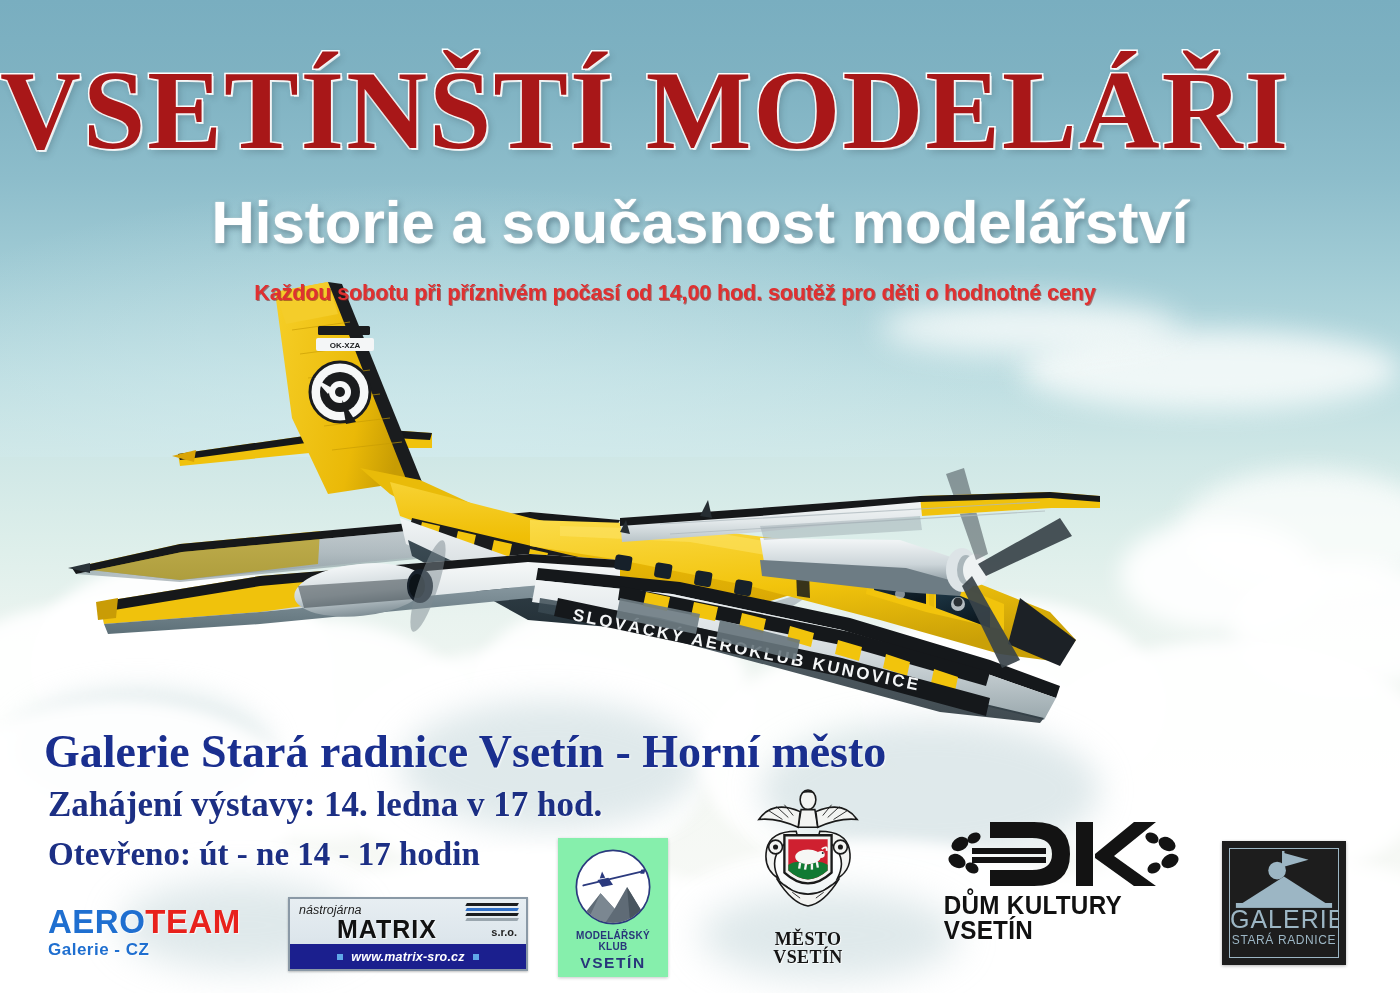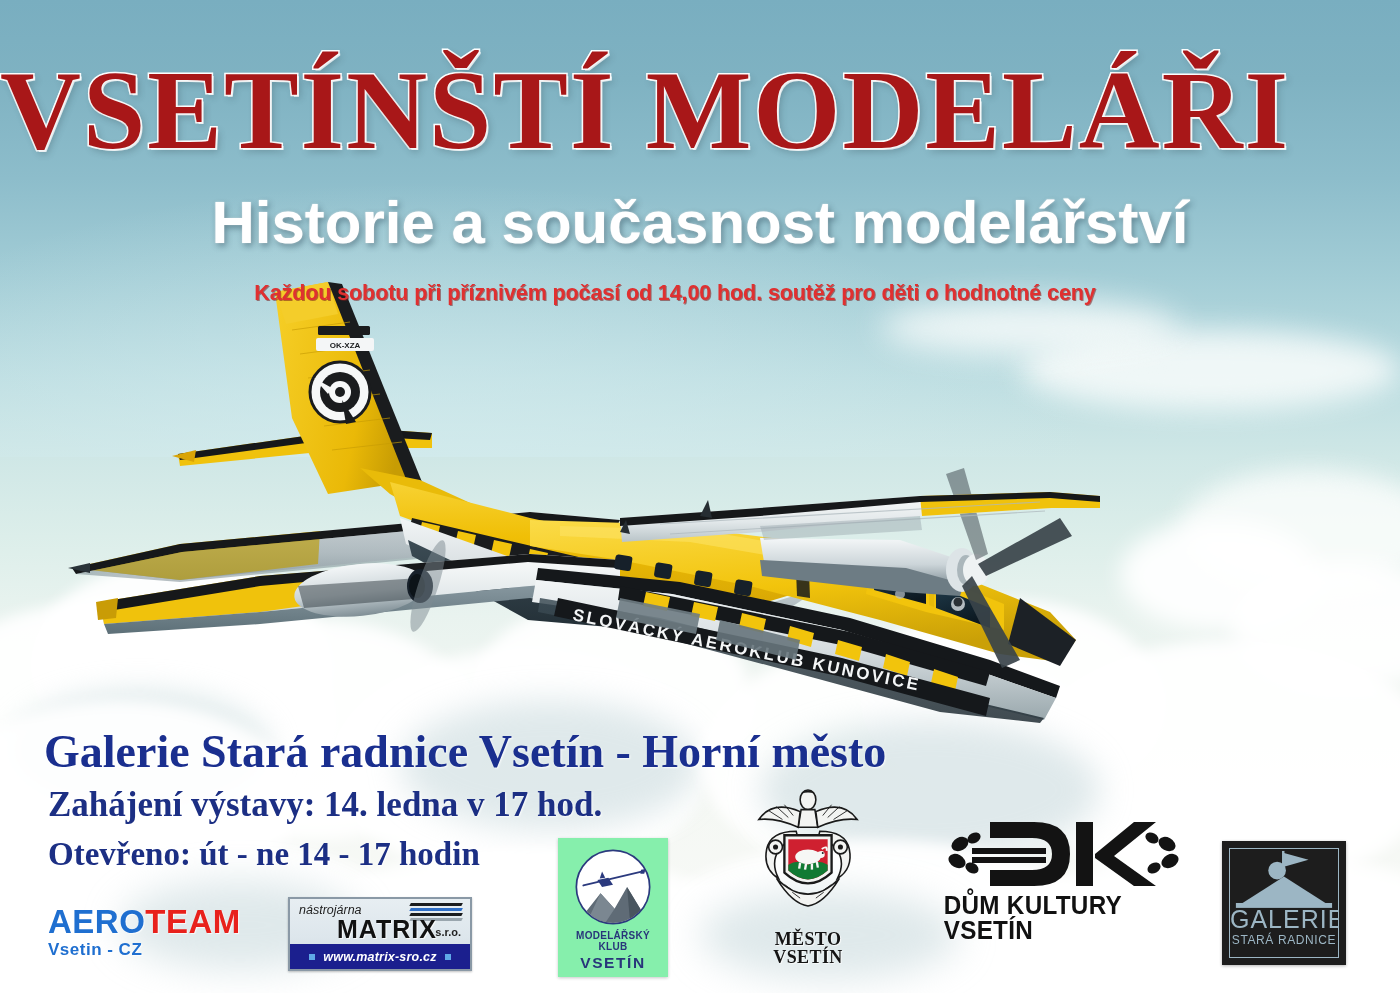--- a/index.html
+++ b/index.html
@@ -136,21 +136,21 @@
   #logo-aeroteam .aero { color:#1f6fd0; }
   #logo-aeroteam .team { color:#e8211c; }
   #logo-aeroteam .sub {
     font-family:"Liberation Sans", sans-serif;
     font-weight:700; font-size:17px; color:#1f6fd0;
     letter-spacing:.5px; margin-top:3px; line-height:1;
     text-shadow:1px 1px 1px rgba(255,255,255,.8);
   }
 
   
-  #logo-matrix { left:288px; top:897px; width:184px; }
+  #logo-matrix { left:288px; top:897px; width:240px; }
   .mx-box {
     border:2px solid #8a99a6;
     background:linear-gradient(to bottom,#e7eef2 0%,#dde6ec 55%,#cfd9e1 100%);
     padding:4px 5px 0 5px;
     position:relative;
     box-shadow:0 1px 2px rgba(0,0,0,.25);
   }
   .mx-top { position:relative; height:40px; }
   .mx-nastroj {
     font-family:"Liberation Sans", sans-serif;
@@ -493,21 +493,21 @@
   <div id="title">VSETÍNŠTÍ MODELÁŘI</div>
   <div id="subtitle">Historie a současnost modelářství</div>
   <div id="promo">Každou sobotu při příznivém počasí od 14,00 hod. soutěž pro děti o hodnotné ceny</div>
 
   <div id="venue">Galerie Stará radnice Vsetín - Horní město</div>
   <div id="opening">Zahájení výstavy: 14. ledna v 17 hod.</div>
   <div id="hours">Otevřeno: út - ne 14 - 17 hodin</div>
 
   <div class="logo" id="logo-aeroteam">
     <div class="wordmark"><span class="aero">AERO</span><span class="team">TEAM</span></div>
-    <div class="sub">Vsetin - CZ</div>
+    <div class="sub">Galerie - CZ</div>
   </div>
 
   <div class="logo" id="logo-matrix">
     <div class="mx-box">
       <div class="mx-top">
         <div class="mx-nastroj">nástrojárna</div>
         <div class="mx-stripes">
           <div style="background:#1a1c1e;"></div>
           <div style="background:#2f6fc7;"></div>
           <div style="background:#1a1c1e;"></div>

